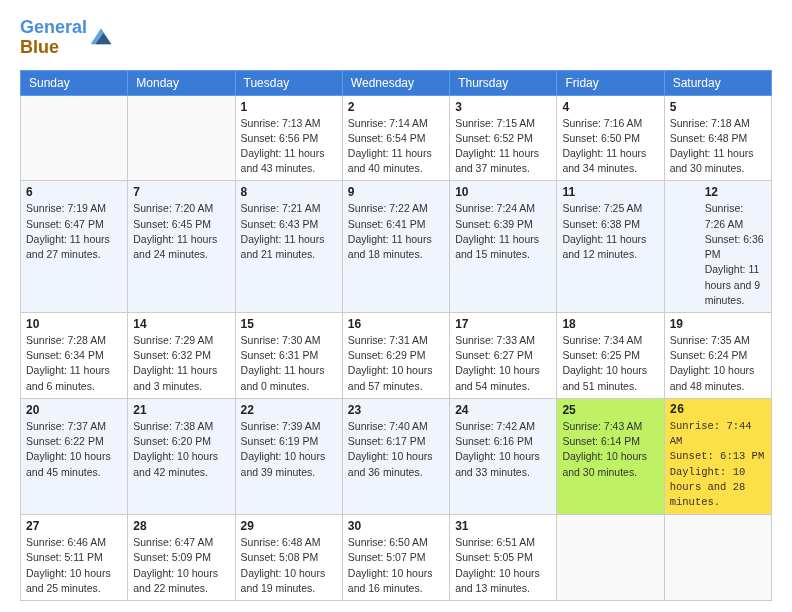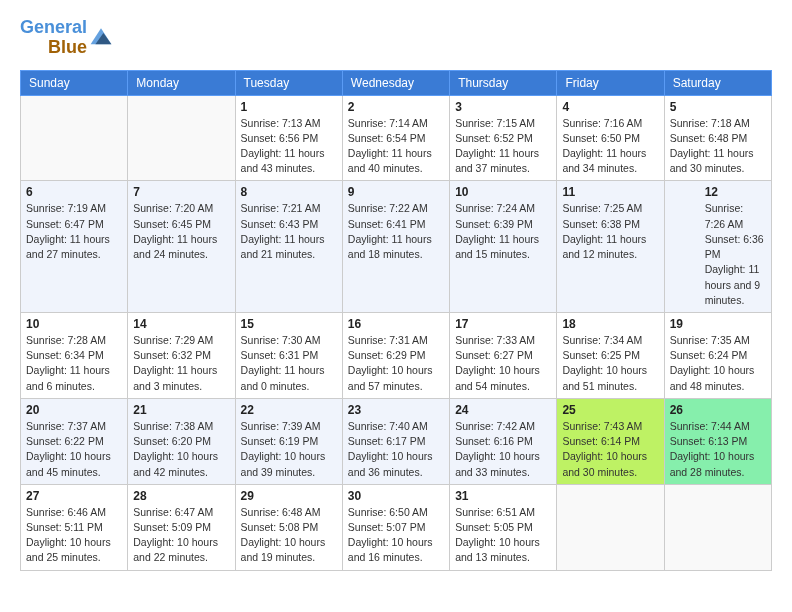--- a/index.html
+++ b/index.html
@@ -12,21 +12,20 @@
     }
     .page {
       width: 792px;
       padding: 18px 20px 10px 20px;
     }
     .header {
       display: flex;
       justify-content: space-between;
       align-items: flex-start;
       margin-bottom: 12px;
-      text-align: right;
     }
     .logo {
       display: flex;
       align-items: center;
     }
     .logo-text {
       font-size: 18px;
       font-weight: bold;
       color: #1a3a5c;
       line-height: 1.1;
@@ -232,21 +231,21 @@
             <div class="day-info">Sunrise: 7:40 AM<br>Sunset: 6:17 PM<br>Daylight: 10 hours and 36 minutes.</div>
           </td>
           <td style="background: rgb(240, 244, 252);">
             <span class="day-num">24</span>
             <div class="day-info">Sunrise: 7:42 AM<br>Sunset: 6:16 PM<br>Daylight: 10 hours and 33 minutes.</div>
           </td>
           <td style="background: #bef264;">
             <span class="day-num">25</span>
             <div class="day-info">Sunrise: 7:43 AM<br>Sunset: 6:14 PM<br>Daylight: 10 hours and 30 minutes.</div>
           </td>
-          <td style="background: #86efac;">
+          <td style="background: #fde047; font-family: Liberation Mono, monospace;">
             <span class="day-num">26</span>
             <div class="day-info">Sunrise: 7:44 AM<br>Sunset: 6:13 PM<br>Daylight: 10 hours and 28 minutes.</div>
           </td>
         </tr>
         <tr>
           <td>
             <span class="day-num">27</span>
             <div class="day-info">Sunrise: 6:46 AM<br>Sunset: 5:11 PM<br>Daylight: 10 hours and 25 minutes.</div>
           </td>
           <td>

